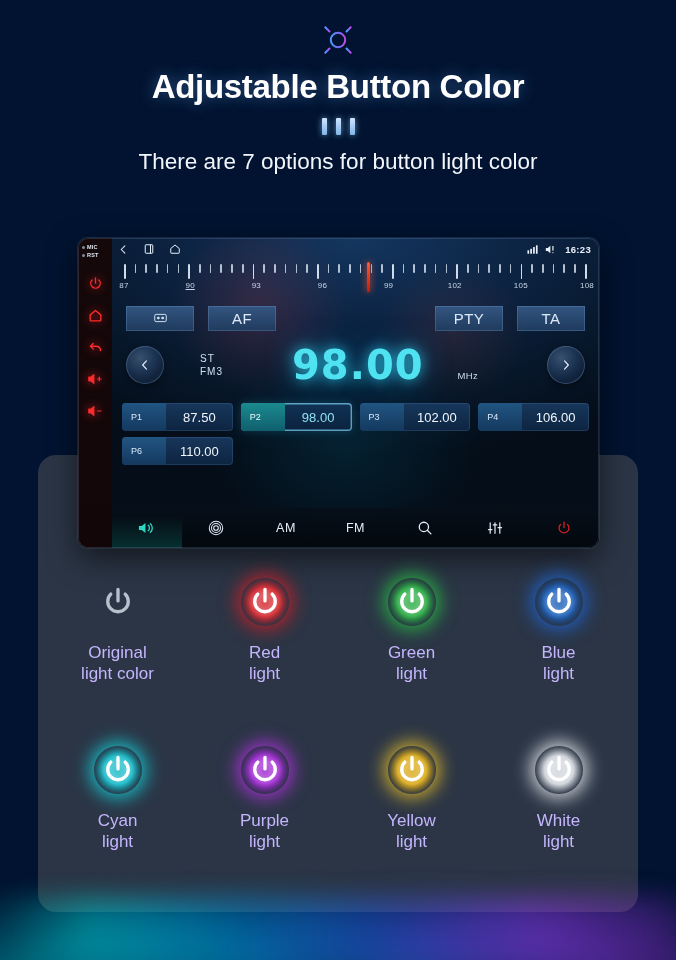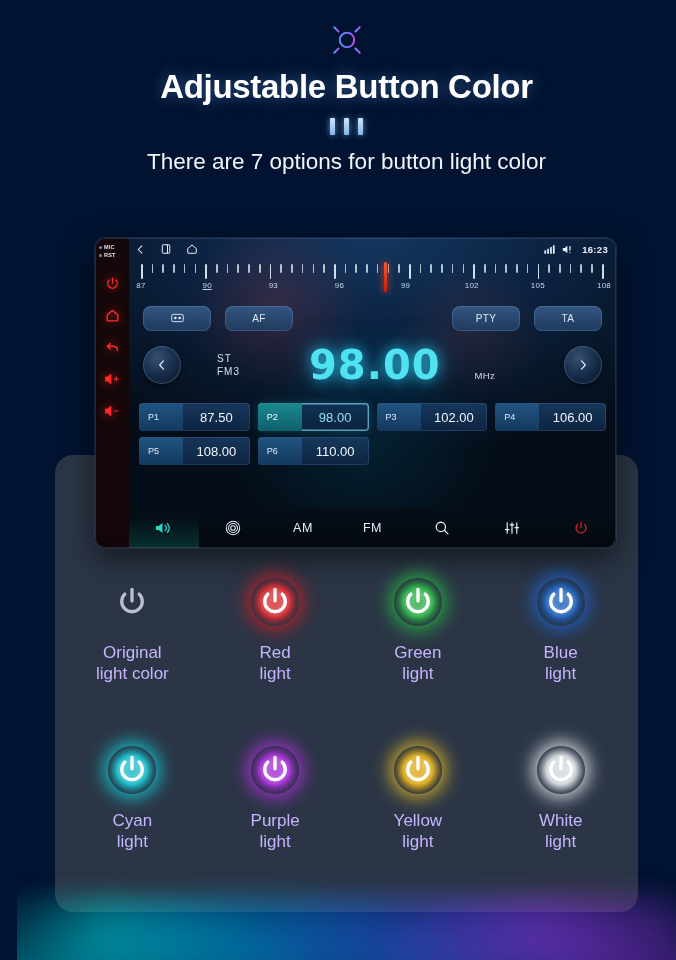--- a/index.html
+++ b/index.html
@@ -2,21 +2,21 @@
 <html><head>
 <meta charset="utf-8">
 <style>
   html,body{margin:0;padding:0;}
   body{
     width:676px;height:960px;overflow:hidden;position:relative;
     background:#011330;
     font-family:"Liberation Sans",sans-serif;
     -webkit-font-smoothing:antialiased;
   }
-  .page{position:absolute;inset:0;overflow:hidden;margin-left:17px;}
+  .page{position:absolute;inset:0;overflow:hidden;}
 
   
   .bottom-glow{
     position:absolute;left:-20px;right:-20px;bottom:-40px;height:190px;
     background:
       radial-gradient(60% 100% at 12% 100%, rgba(0,220,220,.55) 0%, rgba(0,200,210,0) 62%),
       radial-gradient(55% 100% at 38% 100%, rgba(0,140,220,.55) 0%, rgba(0,140,220,0) 65%),
       radial-gradient(50% 100% at 62% 100%, rgba(60,80,220,.5) 0%, rgba(60,80,220,0) 65%),
       radial-gradient(55% 100% at 85% 100%, rgba(150,50,220,.6) 0%, rgba(150,50,220,0) 65%);
     filter:blur(9px);
@@ -111,23 +111,23 @@
   .ticks i.maj{height:15px;opacity:1;}
   .scalenums{position:absolute;left:0;right:0;top:19px;height:14px;}
   .scalenums span{position:absolute;transform:translateX(-50%);font-size:8px;color:#c6d6e8;letter-spacing:.2px;}
   .needle{position:absolute;top:0;width:3px;height:30px;border-radius:2px;
     background:linear-gradient(180deg,#ff5a2b,#c41d0b);
     box-shadow:0 0 7px rgba(255,80,40,.95);}
 
   
   .rdsrow{position:relative;height:22px;margin:1px 14px 0;display:flex;align-items:center;}
   .chip{
-    height:17px;min-width:48px;padding:4px 10px;border-radius:8px;
+    height:17px;min-width:48px;padding:4px 10px;border-radius:0;
     display:flex;align-items:center;justify-content:center;
-    font-size:10px;color:#dce9f8;letter-spacing:.4px;
+    font-size:15px;color:#dce9f8;letter-spacing:.4px;
     background:linear-gradient(180deg,rgba(52,88,132,.95),rgba(32,60,95,.95));
     box-shadow:inset 0 0 0 1px rgba(120,165,215,.28);
   }
   .chip + .chip{margin-left:14px;}
   .rdsrow .spacer{flex:1;}
 
   
   .freqrow{position:relative;height:64px;margin:4px 14px 0;display:flex;align-items:center;}
   .navbtn{
     width:38px;height:38px;border-radius:50%;
@@ -419,24 +419,20 @@
             </div>
             <div class="preset">
               <div class="pn">P3</div>
               <div class="pv">102.00</div>
             </div>
             <div class="preset">
               <div class="pn">P4</div>
               <div class="pv">106.00</div>
             </div>
             <div class="preset">
-              <div class="pn">P5</div>
-              <div class="pv">108.00</div>
-            </div>
-            <div class="preset">
               <div class="pn">P6</div>
               <div class="pv">110.00</div>
             </div>
           </div>
 
         <div class="toolbar">
           <div class="tb sel">
             <svg width="17" height="14" viewBox="0 0 18 14" fill="#2fd8c4">
               <path d="M1 5h2.9L7.9 1.6v10.8L3.9 9H1z"></path>
               <path d="M10.8 4.2a3.6 3.6 0 0 1 0 5.6" fill="none" stroke="#2fd8c4" stroke-width="1.4" stroke-linecap="round"></path>

